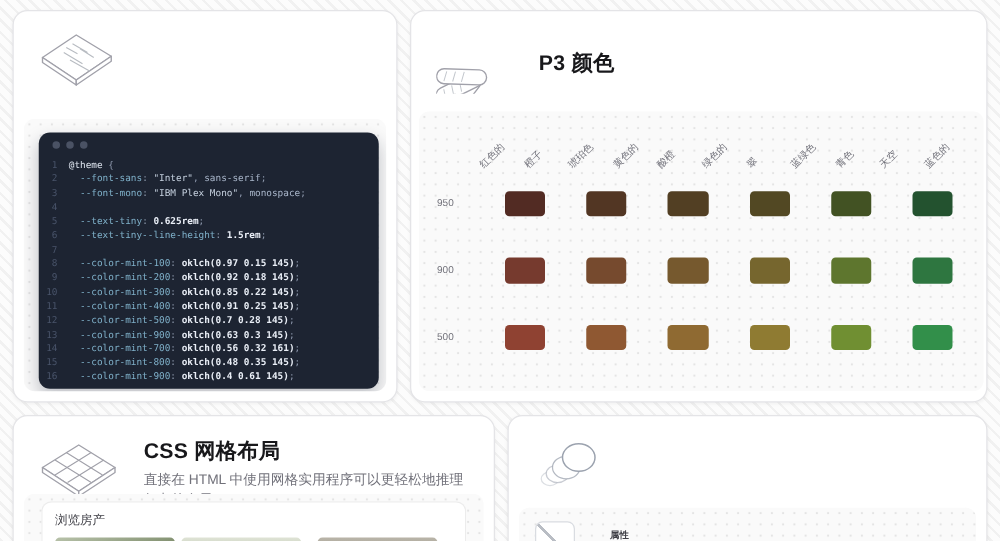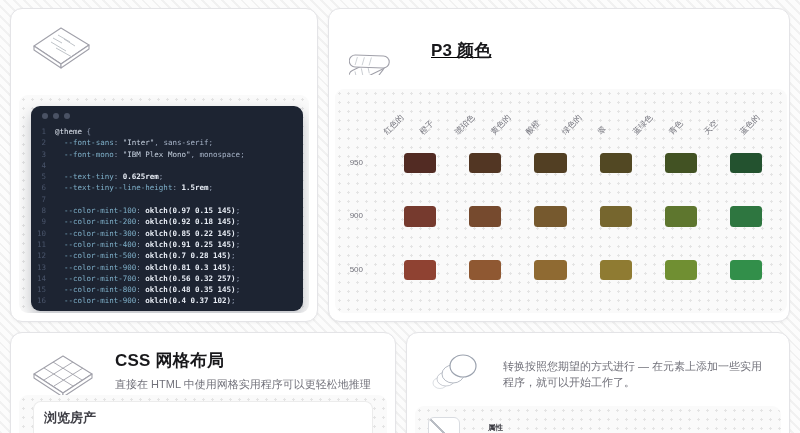--- a/index.html
+++ b/index.html
@@ -8,21 +8,21 @@
     position:relative; overflow:hidden;
     font-family:"Liberation Sans", sans-serif;
     background-color:#fcfcfc;
     background-image:repeating-linear-gradient(45deg, rgba(0,0,0,0.045) 0 2px, transparent 2px 7px);
   }
   .card {
     position:absolute; background:#fff; border:1px solid #e4e4e7;
     border-radius:12px; box-shadow:0 1px 3px rgba(0,0,0,.05); overflow:hidden;
   }
   #card-css-variables { left:10px; top:8px;   width:308px; height:314px; }
-  #card-p3-colors     { left:328px; top:8px;  width:462px; height:314px;text-decoration:underline; }
+  #card-p3-colors     { left:328px; top:8px;  width:462px; height:314px; }
   #card-css-grid      { left:10px; top:332px; width:386px; height:280px; }
   #card-transitions   { left:406px; top:332px;width:384px; height:280px; }
 
   .card-header { display:flex; align-items:center; gap:20px; padding:16px 24px 0 20px; }
   .card-title  { font-size:17px; font-weight:700; color:#18181b; letter-spacing:.2px; }
   .card-desc   { font-size:11px; color:#71717a; margin-top:5px; line-height:1.45; }
   .hicon { flex:none; }
 
   .demo-panel {
     position:absolute; background-color:#fafafa; border-radius:9px; overflow:hidden;
@@ -61,21 +61,21 @@
     grid-auto-rows:20.4px; column-gap:3.4px; row-gap:3.5px;gap:33px;
   }
   .pal-row-label { font-size:8px; color:#71717a; text-align:right; padding-right:8px; line-height:20.4px; }
   .swatch { border-radius:3.5px; }
 
   
   #browser-window {
     position:absolute; left:14px; right:14px; top:6px; bottom:0;
     background:#fff; border:1px solid #ececec; border-bottom:none; border-radius:8px 8px 0 0;
   }
-  .browse-heading { font-size:13px; font-weight:700; color:#3f3f46; padding:7px 0 0 10px; }
+  .browse-heading { font-size:10px; font-weight:400; color:#3f3f46; padding:7px 0 0 10px; }
   .photos { display:flex; gap:5px; margin:7px 10px 0 10px; }
   .photo  { width:96px; height:60px; border-radius:4px; }
   .photo1 { background:linear-gradient(165deg,#b9c3ab 0%,#6f7f5c 45%,#3f4a33 100%); }
   .photo2 { background:linear-gradient(180deg,#dfe3d6 0%,#8da076 55%,#5c6b49 100%); }
   .photo3 { background:linear-gradient(180deg,#b9b4a8 0%,#8a897d 50%,#5f6155 100%); margin-left:8px; }
 
   
   .t-item { display:flex; align-items:flex-start; gap:28px; margin:11px 0 0 13px; }
   .thumb {
     width:32px; height:32px; border-radius:6px; border:1px solid #d9dce1;
@@ -114,24 +114,24 @@
           <div class="cl"><span class="ln">3</span><span class="pr">  --font-mono</span><span class="pu">: </span><span class="st">"IBM Plex Mono"</span><span class="pu">, </span><span class="va">monospace</span><span class="pu">;</span></div>
           <div class="cl"><span class="ln">4</span></div>
           <div class="cl"><span class="ln">5</span><span class="pr">  --text-tiny</span><span class="pu">: </span><span class="nu">0.625rem</span><span class="pu">;</span></div>
           <div class="cl"><span class="ln">6</span><span class="pr">  --text-tiny--line-height</span><span class="pu">: </span><span class="nu">1.5rem</span><span class="pu">;</span></div>
           <div class="cl"><span class="ln">7</span></div>
           <div class="cl"><span class="ln">8</span><span class="pr">  --color-mint-100</span><span class="pu">: </span><span class="nu">oklch(0.97 0.15 145)</span><span class="pu">;</span></div>
           <div class="cl"><span class="ln">9</span><span class="pr">  --color-mint-200</span><span class="pu">: </span><span class="nu">oklch(0.92 0.18 145)</span><span class="pu">;</span></div>
           <div class="cl"><span class="ln">10</span><span class="pr">  --color-mint-300</span><span class="pu">: </span><span class="nu">oklch(0.85 0.22 145)</span><span class="pu">;</span></div>
           <div class="cl"><span class="ln">11</span><span class="pr">  --color-mint-400</span><span class="pu">: </span><span class="nu">oklch(0.91 0.25 145)</span><span class="pu">;</span></div>
           <div class="cl"><span class="ln">12</span><span class="pr">  --color-mint-500</span><span class="pu">: </span><span class="nu">oklch(0.7 0.28 145)</span><span class="pu">;</span></div>
-          <div class="cl"><span class="ln">13</span><span class="pr">  --color-mint-900</span><span class="pu">: </span><span class="nu">oklch(0.81 0.3 145)</span><span class="pu">;</span></div>
-          <div class="cl"><span class="ln">14</span><span class="pr">  --color-mint-700</span><span class="pu">: </span><span class="nu">oklch(0.56 0.32 257)</span><span class="pu">;</span></div>
+          <div class="cl"><span class="ln">13</span><span class="pr">  --color-mint-900</span><span class="pu">: </span><span class="nu">oklch(0.63 0.3 145)</span><span class="pu">;</span></div>
+          <div class="cl"><span class="ln">14</span><span class="pr">  --color-mint-700</span><span class="pu">: </span><span class="nu">oklch(0.56 0.32 161)</span><span class="pu">;</span></div>
           <div class="cl"><span class="ln">15</span><span class="pr">  --color-mint-800</span><span class="pu">: </span><span class="nu">oklch(0.48 0.35 145)</span><span class="pu">;</span></div>
-          <div class="cl"><span class="ln">16</span><span class="pr">  --color-mint-900</span><span class="pu">: </span><span class="nu">oklch(0.4 0.37 102)</span><span class="pu">;</span></div>
+          <div class="cl"><span class="ln">16</span><span class="pr">  --color-mint-900</span><span class="pu">: </span><span class="nu">oklch(0.4 0.61 145)</span><span class="pu">;</span></div>
         </div>
     </div>
   </div>
 </section>
 
 <section class="card" id="card-p3-colors">
   <div class="card-header">
     <svg class="hicon" width="62" height="50" viewBox="0 0 62 50">
       <g fill="#fff" stroke="#a1a1aa" stroke-width="1.1">
         <g transform="rotate(-52 36 44)">
@@ -310,21 +310,20 @@
   <div class="card-header">
     <svg class="hicon" width="56" height="46" viewBox="0 0 56 46">
       <g fill="#fff" stroke="#9ca3af">
         <ellipse cx="13" cy="34" rx="7" ry="5.5" stroke-opacity=".35" stroke-width="1"></ellipse>
         <ellipse cx="19" cy="30" rx="9" ry="7" stroke-opacity=".55" stroke-width="1"></ellipse>
         <ellipse cx="26" cy="25" rx="11" ry="9" stroke-opacity=".75" stroke-width="1"></ellipse>
         <ellipse cx="36" cy="17" rx="13" ry="11" stroke-width="1.2"></ellipse>
       </g>
     </svg>
     <div>
-      <div class="card-desc">转换按照您期望的方式进行 — 在元素上添加一些实用程序，就可以开始工作了。</div>
     </div>
   </div>
   <div class="demo-panel">
     <div class="t-item">
       <div class="thumb"></div>
       <div class="t-label">属性</div>
     </div>
   </div>
 </section>
 

